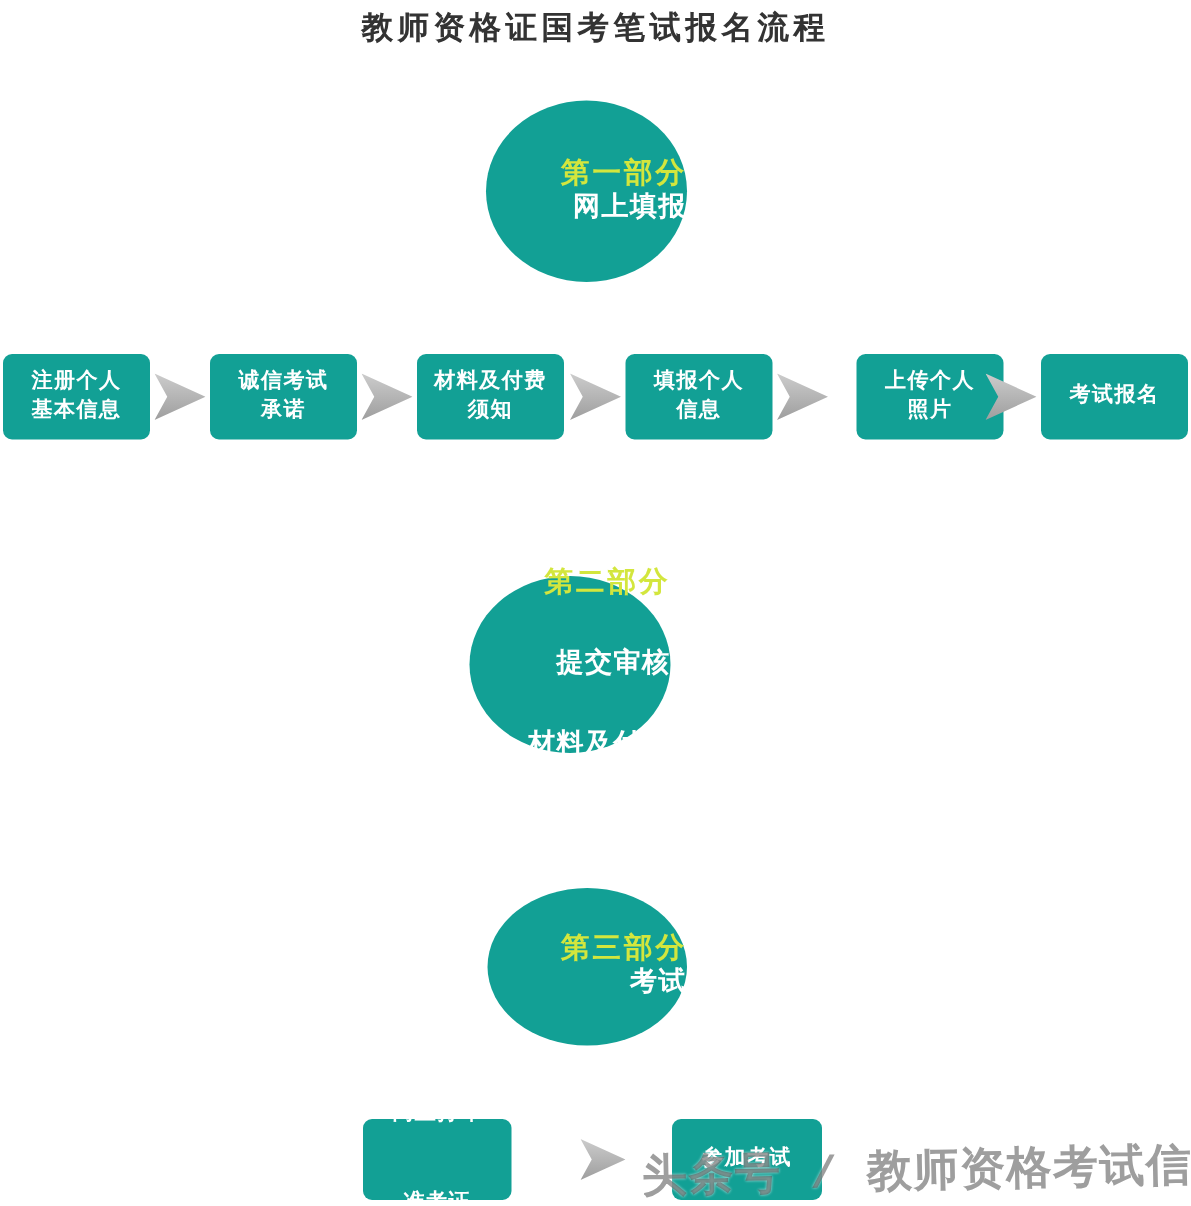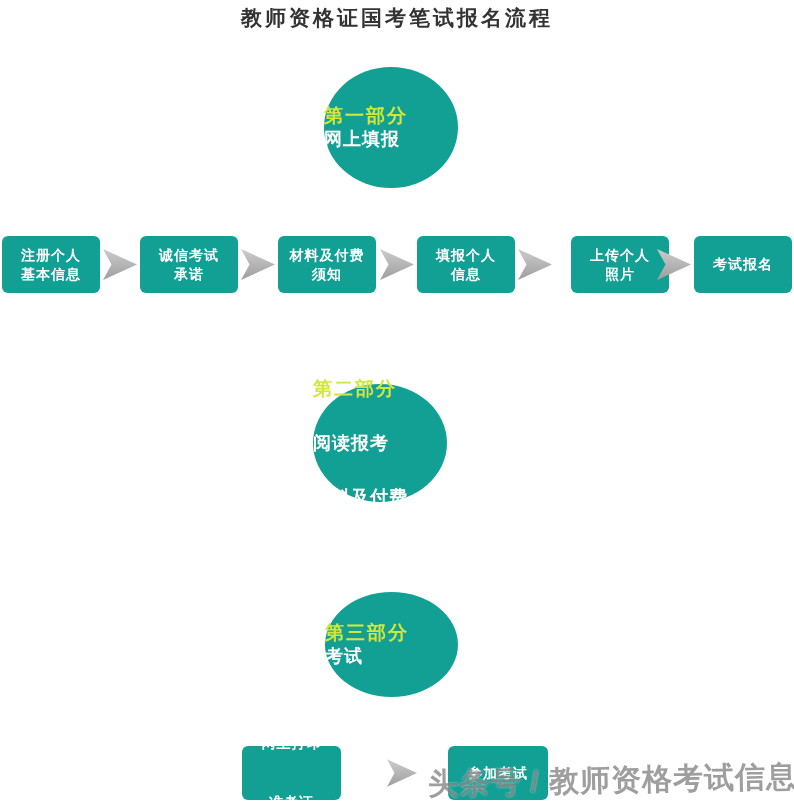--- a/index.html
+++ b/index.html
@@ -1,26 +1,26 @@
 <!DOCTYPE html>
 <html><head>
 <meta charset="utf-8">
 <style>
   html,body{margin:0;padding:0;background:#fff;}
   .canvas{
     position:relative;width:794px;height:804px;background:#ffffff;
-    font-family:Liberation Sans, sans-serif;overflow:hidden;
+    font-family:Liberation Mono, monospace;overflow:hidden;
   }
   .title{
     position:absolute;top:4px;left:0;width:100%;text-align:center;
     font-size:21px;font-weight:bold;color:#333333;letter-spacing:3px;
   }
   .ellipse{
     position:absolute;background:#12a095;border-radius:50%;
-    display:flex;flex-direction:column;align-items:flex-start;justify-content:center;
+    display:flex;flex-direction:column;align-items:flex-end;justify-content:center;
     text-align:center;
   }
   .e1{left:324px;top:67px;width:134px;height:121px;}
   .e2{left:313px;top:384px;width:134px;height:118px;gap:31px;}
   .e3{left:325px;top:592px;width:133px;height:105px;}
   .part-label{color:#d3e63d;font-size:19px;font-weight:bold;letter-spacing:2px;line-height:24px;}
   .part-line{color:#ffffff;font-size:18px;font-weight:bold;letter-spacing:1px;line-height:23px;}
   .step{
     position:absolute;background:#12a095;border-radius:6px;
     display:flex;flex-direction:column;align-items:center;justify-content:center;
@@ -100,21 +100,21 @@
     <svg class="arrow a5" viewBox="0 0 34 31">
         <polygon points="0,0 34,15.5 0,31 8.5,15.5" fill="url(#arrowGrad)"></polygon>
       </svg>
     <div class="step s6">
       <span>考试报名</span>
     </div>
   </div>
 
   <div class="ellipse e2">
     <span class="part-label">第二部分</span>
-    <span class="part-line">阅读报考</span>
+    <span class="part-line">提交审核</span>
     <span class="part-line">材料及付费</span>
   </div>
 
   <div class="ellipse e3">
     <span class="part-label">第三部分</span>
     <span class="part-line">考试</span>
   </div>
 
   <div class="bottom-row">
     <div class="step b1">

